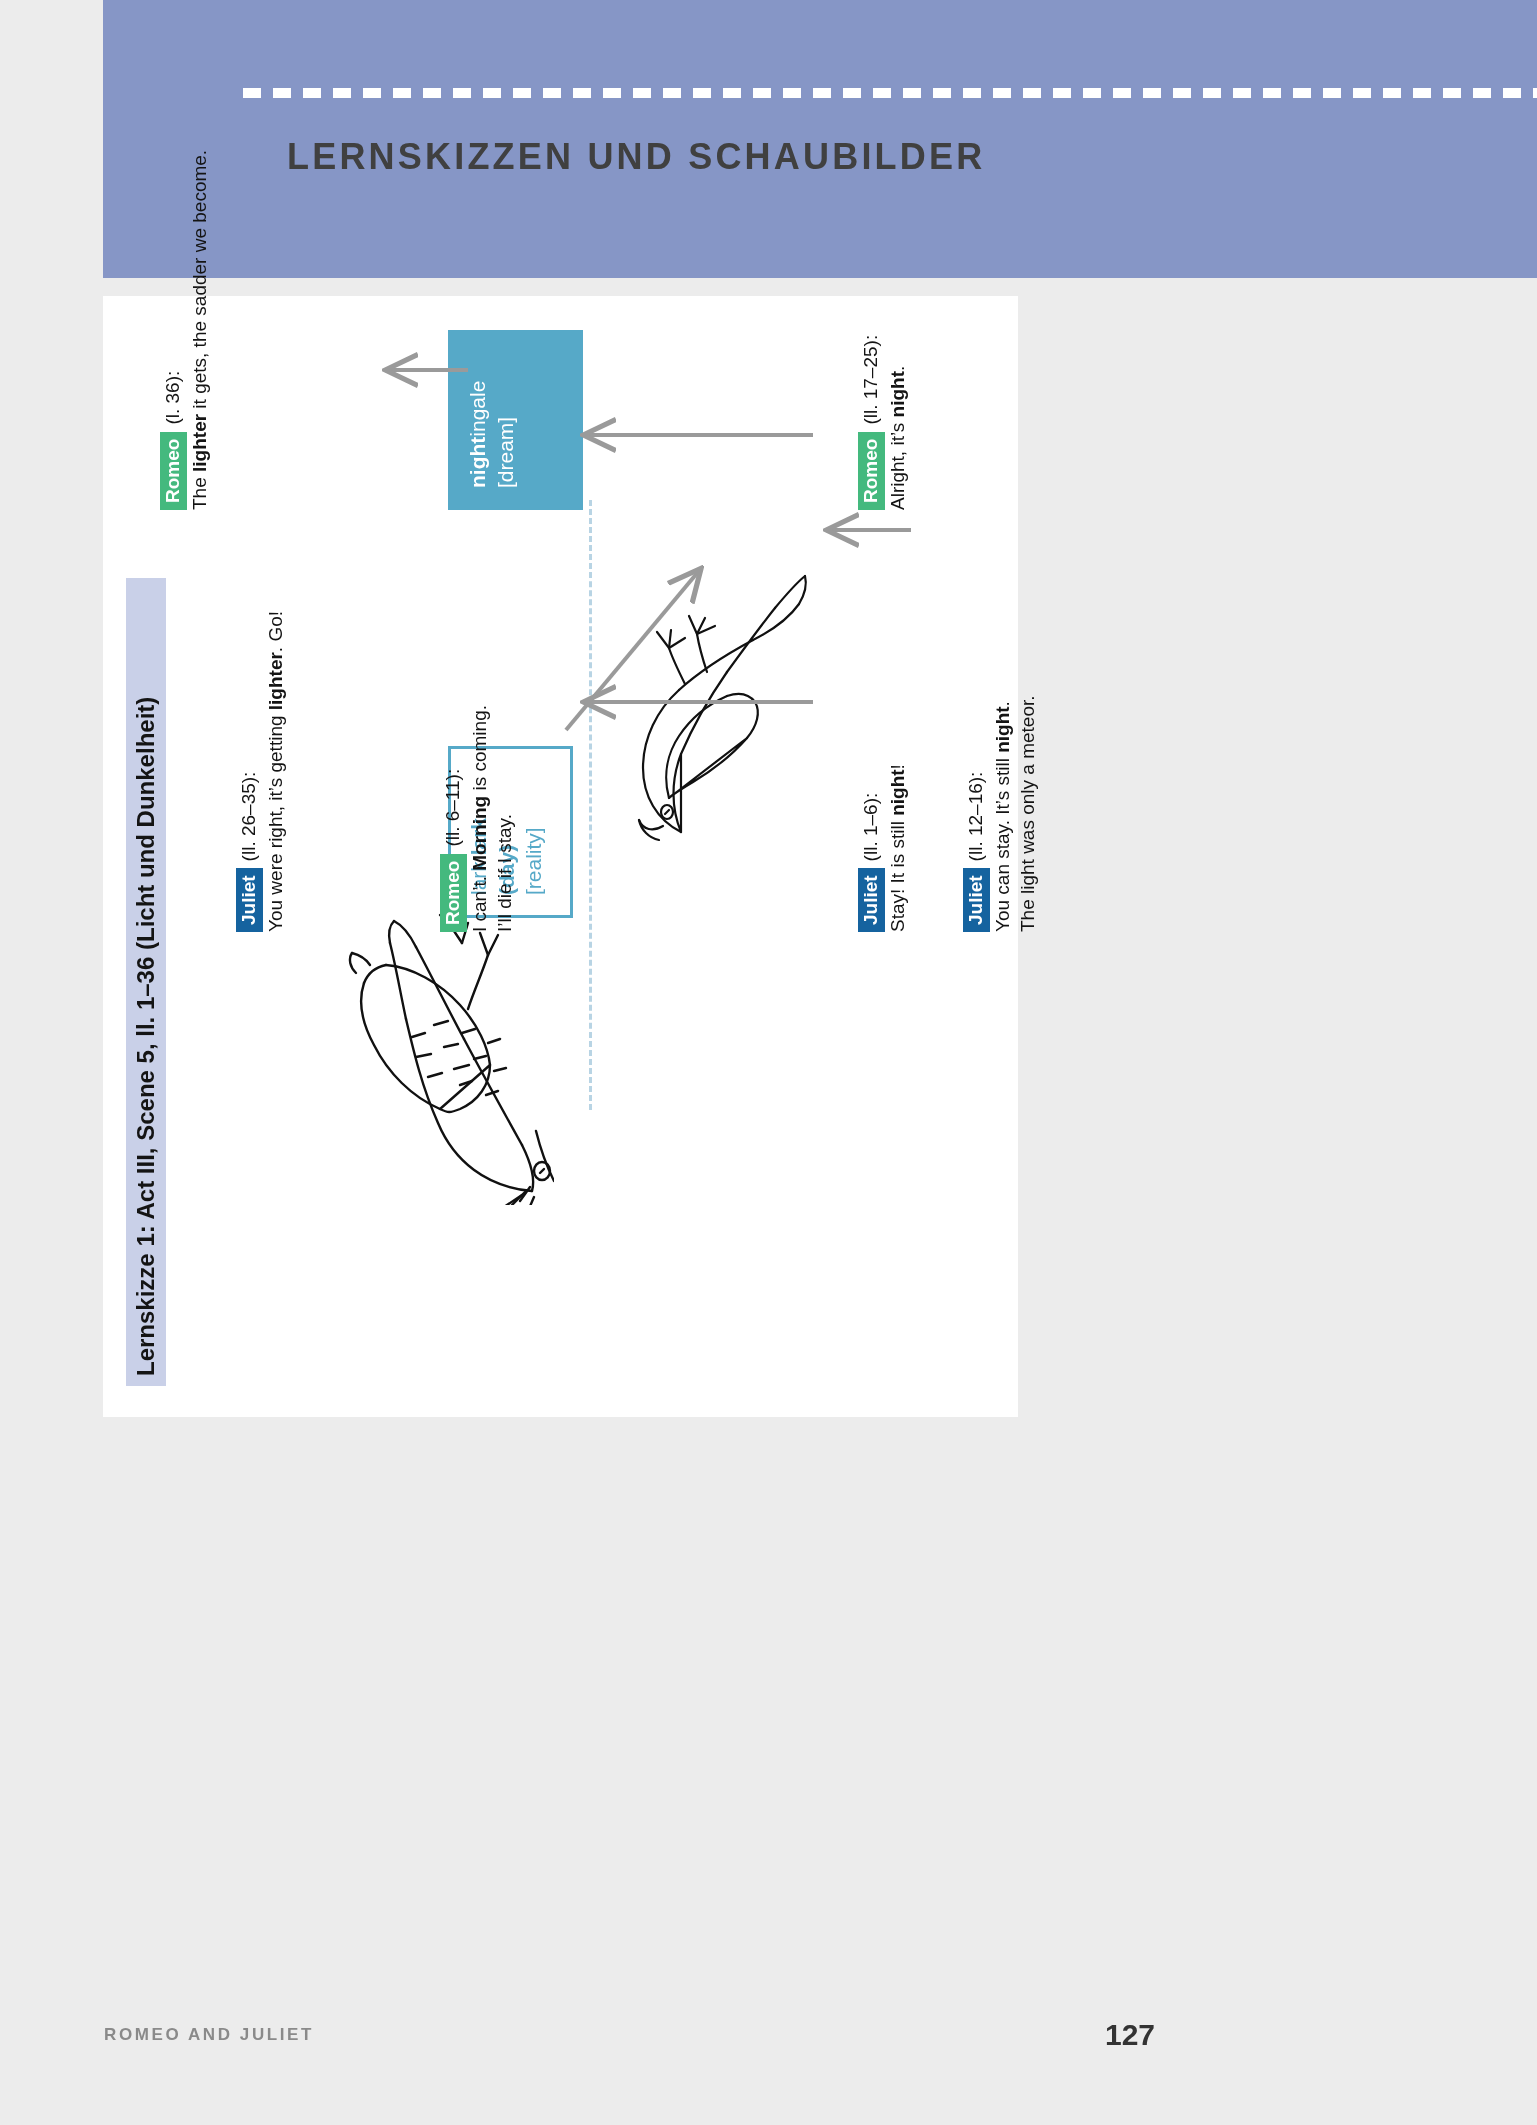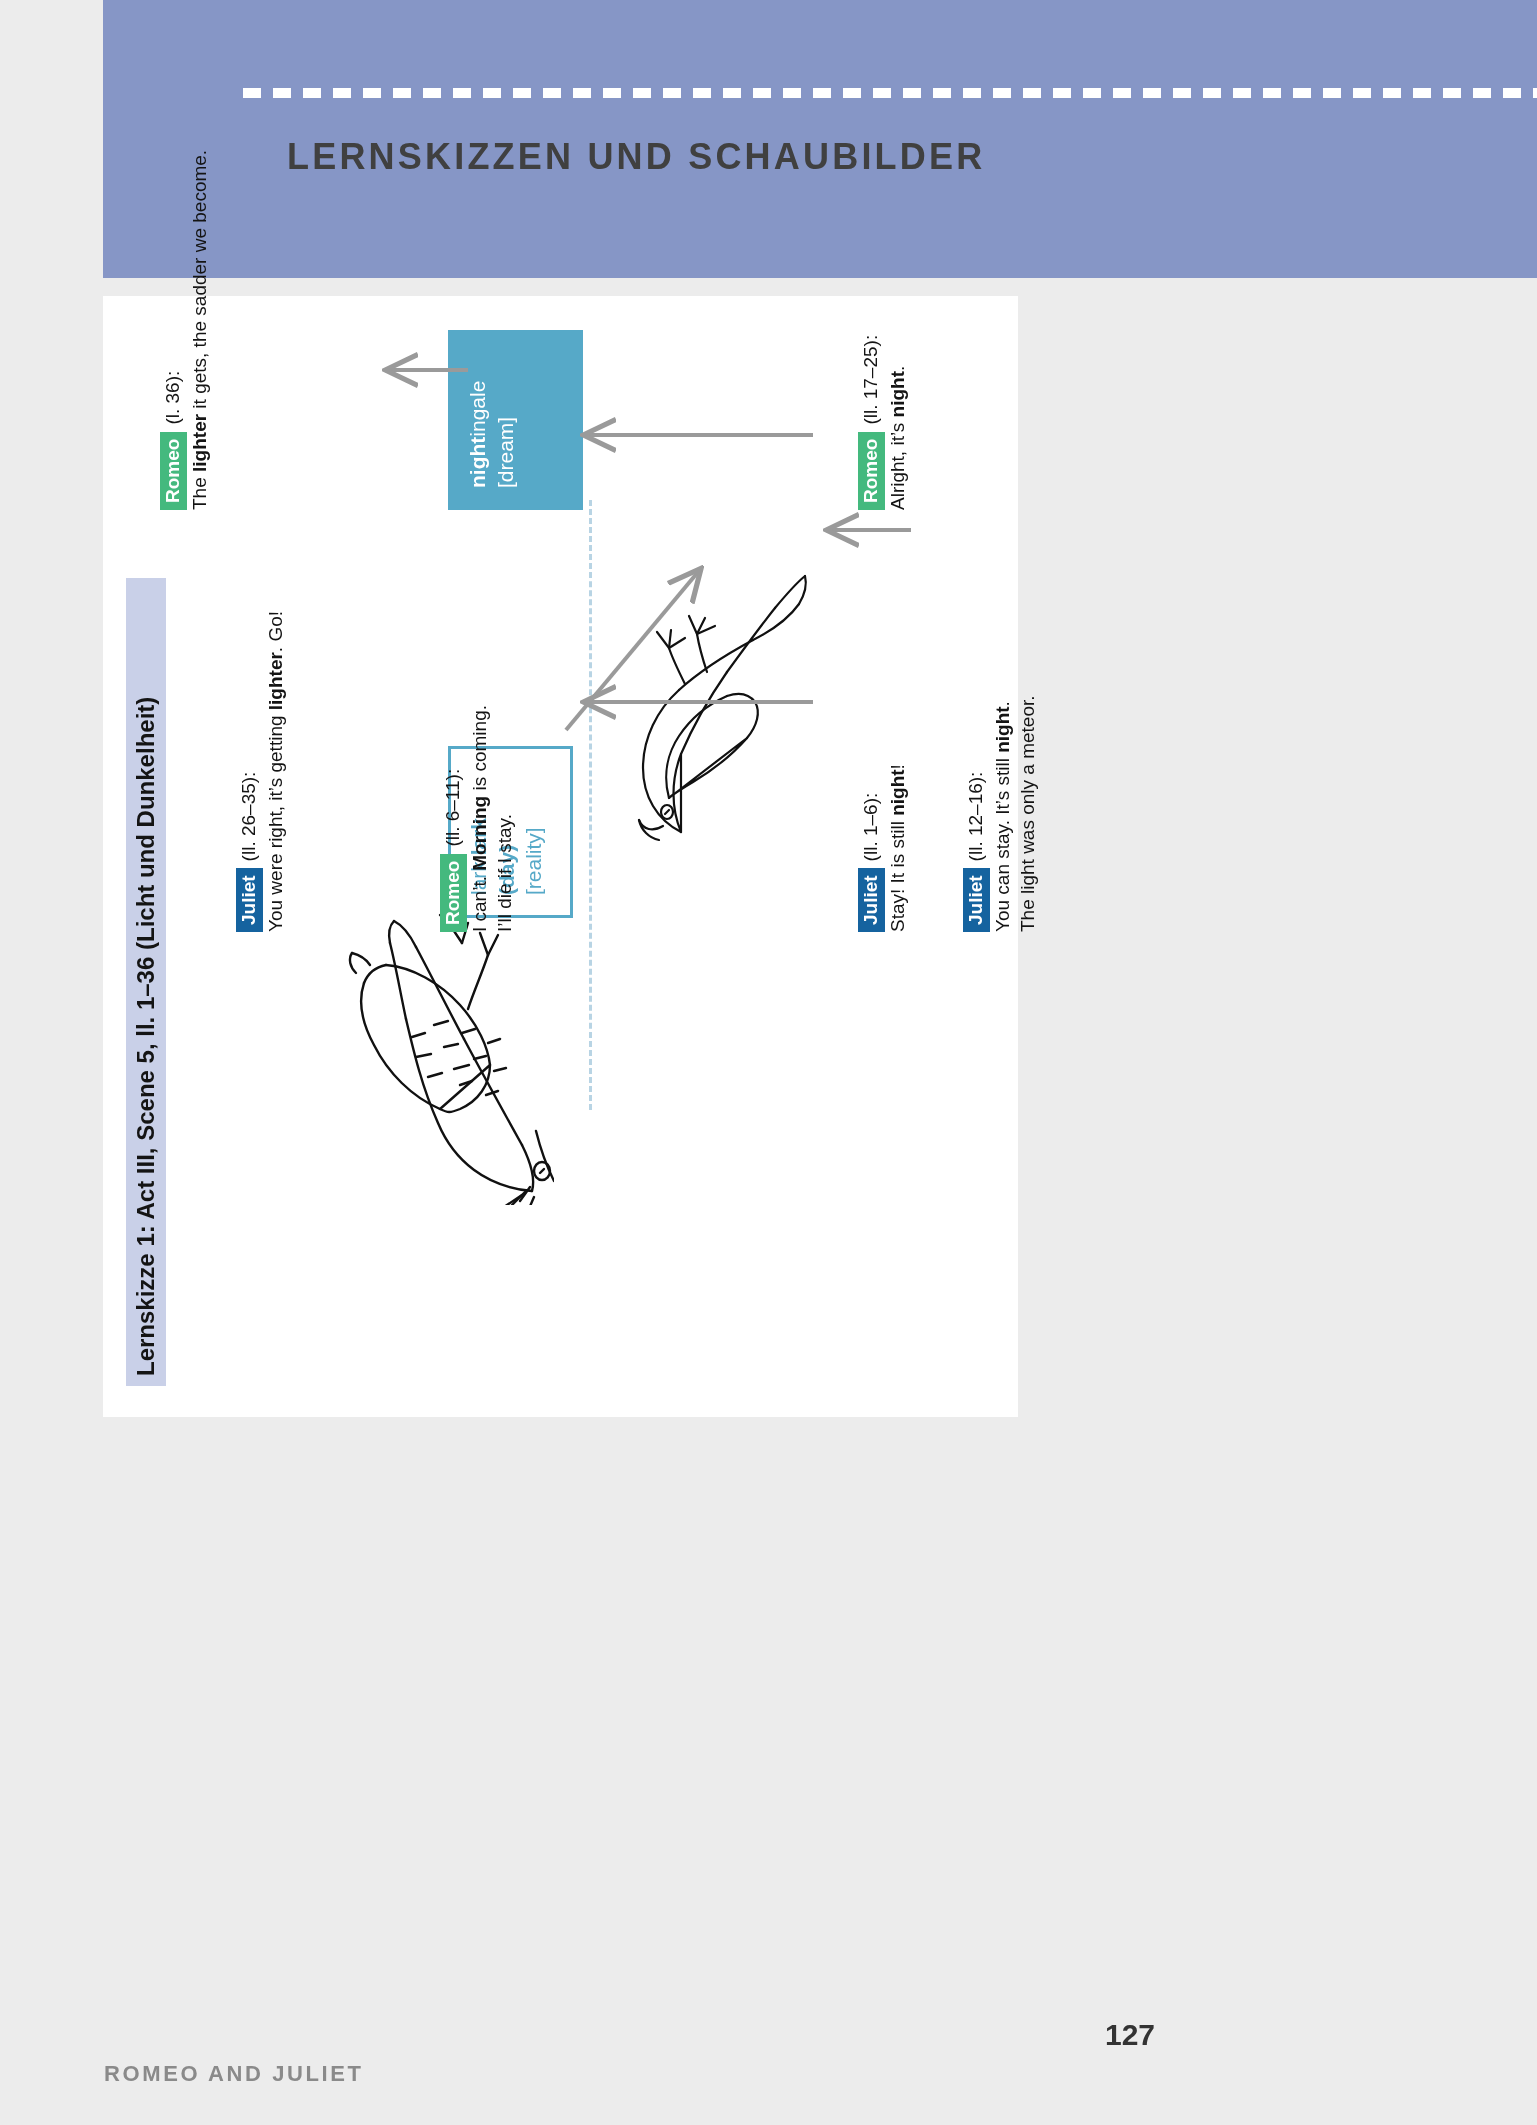--- a/index.html
+++ b/index.html
@@ -174,25 +174,24 @@
   }
 
   
   .bird { position: absolute; }
 
   
   .footer-left {
     position: absolute;
     left: 104px;
     top: 2025px;
-    font-size: 22px;
+    font-size: 17px;
     font-weight: bold;
     letter-spacing: 2.6px;
     color: #8a8a8a;
-    margin-top: 36px;
   }
   .footer-page {
     position: absolute;
     left: 1105px;
     top: 2018px;
     font-size: 30px;
     font-weight: bold;
     color: #333333;
     text-align: center;
   }

